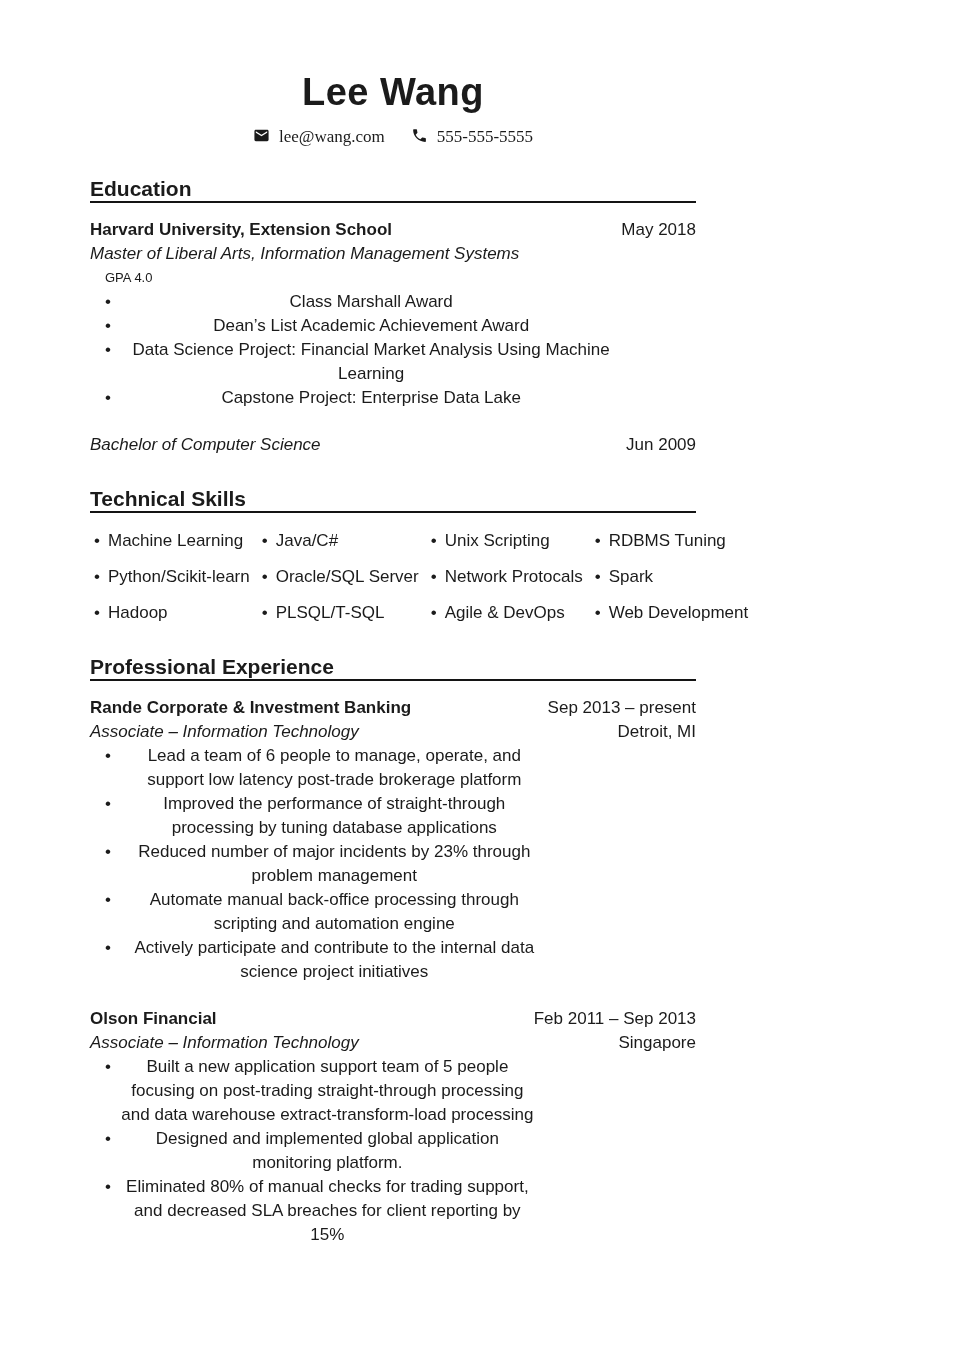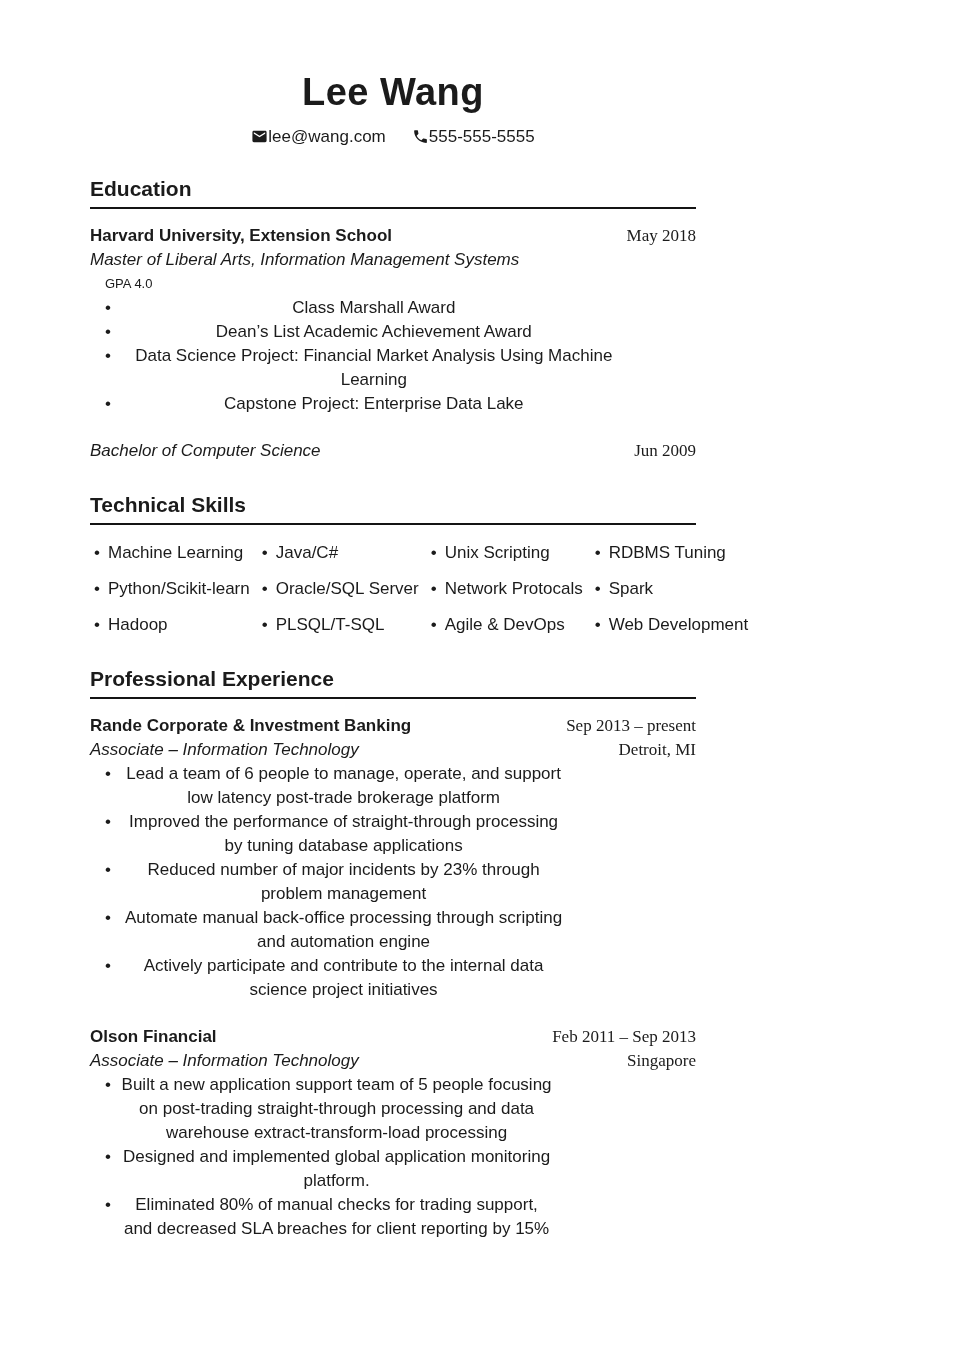--- a/index.html
+++ b/index.html
@@ -33,52 +33,52 @@
   .contact-row {
     margin-top: 13px;
     display: flex;
     justify-content: center;
     align-items: center;
     gap: 26px;
     font-size: 17px;
   }
   .contact-item {
     display: flex;
-    align-items: center;
+    align-items: flex-start;
+    gap: 9px;
+    font-family: Liberation Serif, serif;
   }
   .contact-item svg {
     display: block;
     width: 17px;
     height: 17px;
     fill: #1b1b1b;
   }
 
   
   .section { margin-top: 30px; }
   .section-title {
     font-size: 21px;
     font-weight: 700;
     line-height: 1.15;
     margin: 0;
-    padding-bottom: 6px;
     border-bottom: 2.5px solid #141414;
   }
   .section-body { padding-top: 15px; }
 
   
   .entry { display: flex; }
   .entry + .entry { margin-top: 23px; }
   .entry-main { width: 575px; }
   .entry-side {
     flex: 1;
     text-align: right;
     font-size: 17px;
     line-height: 24px;
     white-space: nowrap;
-    font-family: Liberation Serif, serif;
   }
   .entry-title {
     font-size: 17px;
     font-weight: 700;
     line-height: 24px;
   }
   .entry-subtitle {
     font-size: 17px;
     font-style: italic;
     line-height: 24px;

